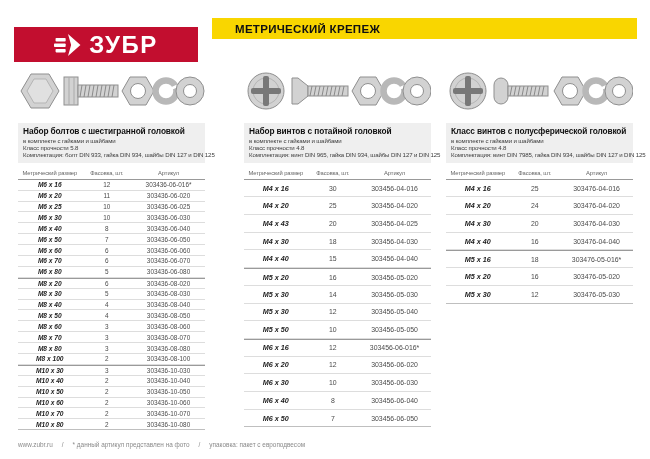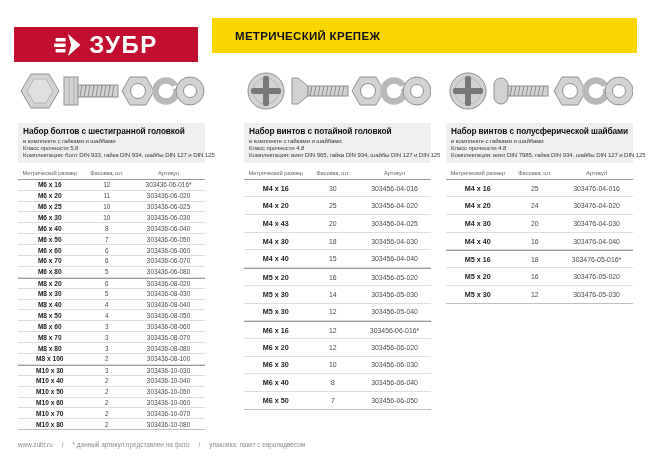--- a/index.html
+++ b/index.html
@@ -8,21 +8,21 @@
     --infobox_gray:#efefef;
   }
   html,body{margin:0;padding:0;background:#fff;}
   .page{position:relative;width:650px;height:459px;background:#fff;overflow:hidden;
         font-family:"Liberation Sans",sans-serif;color:#222;}
 
   
   .banner-red{position:absolute;left:14px;top:27px;width:184px;height:35px;
               background:var(--brand_red);display:flex;align-items:center;justify-content:center;gap:7px;}
   .brand-text{color:#fff;font-size:24px;font-weight:bold;letter-spacing:1.5px;line-height:1;}
-  .banner-yellow{position:absolute;left:212px;top:18px;width:425px;height:35px;
+  .banner-yellow{position:absolute;left:212px;top:18px;width:425px;height:21px;
                  background:var(--brand_yellow);display:flex;align-items:center;}
   .banner-title{font-size:11.5px;font-weight:bold;color:#111;padding-left:23px;letter-spacing:.3px;}
 
   
   .col{position:absolute;top:62px;width:187px;}
   .col1{left:18px;} .col2{left:244px;} .col3{left:446px;}
   .photo{height:58px;display:flex;align-items:center;justify-content:center;}
   .infobox{background:var(--infobox_gray);padding:3px 22px 4px 5px;margin-top:3px;}
   .p-title{font-size:8.3px;font-weight:bold;color:#111;line-height:10.5px;white-space:nowrap;letter-spacing:-.1px;}
   .p-sub{font-size:6.1px;color:#3c3c3c;line-height:7.4px;white-space:nowrap;letter-spacing:-.12px;}
@@ -30,21 +30,21 @@
   
   .thead{display:grid;grid-template-columns:34% 27% 39%;align-items:end;text-align:center;
          height:13px;padding-bottom:3px;border-bottom:1px solid #999;}
   .thead span{font-size:5.8px;color:#666;letter-spacing:-.1px;}
   .trow{display:grid;grid-template-columns:34% 27% 39%;align-items:center;text-align:center;
         border-bottom:1px solid #ddd;box-sizing:border-box;}
   .trow.group-start{border-top:1px solid #9a9a9a;}
   .tbody .trow:last-child{border-bottom-color:#bfbfbf;}
   .loose .trow{height:17.7px;}
   .dense .trow{height:10.9px;}
-  .c-size{font-weight:bold;color:#1c1c1c;}
+  .c-size{font-weight:bold;color:#1c1c1c;font-style:italic;}
   .c-qty,.c-article{color:#4a4a4a;}
   .loose .c-size{font-size:7.2px;} .loose .c-qty,.loose .c-article{font-size:6.9px;}
   .dense .c-size{font-size:6.6px;} .dense .c-qty,.dense .c-article{font-size:6.4px;}
 
   
   .footer{position:absolute;left:18px;top:441px;display:flex;gap:9px;align-items:center;}
   .footer span{font-size:6.4px;color:#8a8a8a;white-space:nowrap;}
 
   svg .metal{fill:#d2d2d2;stroke:#8f8f8f;stroke-width:1;}
   svg .hole{fill:#fff;stroke:#8f8f8f;stroke-width:1;}
@@ -280,20 +280,25 @@
         <div class="trow">
           <span class="c-size">M5 x 30</span>
           <span class="c-qty">14</span>
           <span class="c-article">303456-05-030</span>
         </div>
         <div class="trow">
           <span class="c-size">M5 x 30</span>
           <span class="c-qty">12</span>
           <span class="c-article">303456-05-040</span>
         </div>
+        <div class="trow">
+          <span class="c-size">M5 x 50</span>
+          <span class="c-qty">10</span>
+          <span class="c-article">303456-05-050</span>
+        </div>
         <div class="trow group-start">
           <span class="c-size">M6 x 16</span>
           <span class="c-qty">12</span>
           <span class="c-article">303456-06-016*</span>
         </div>
         <div class="trow">
           <span class="c-size">M6 x 20</span>
           <span class="c-qty">12</span>
           <span class="c-article">303456-06-020</span>
         </div>
@@ -327,21 +332,21 @@
         <path class="thread" d="M66 24 l-2 10 M70 24 l-2 10 M74 24 l-2 10 M78 24 l-2 10 M82 24 l-2 10 M86 24 l-2 10 M90 24 l-2 10 M94 24 l-2 10 M98 24 l-2 10"></path>
         <polygon class="metal" points="116,15 132,15 140,29 132,43 116,43 108,29"></polygon>
         <circle class="hole" cx="124" cy="29" r="7.5"></circle>
         <circle cx="150" cy="29" r="10.5" fill="none" stroke="#b8b8b8" stroke-width="6.5"></circle>
         <line x1="150" y1="29" x2="161" y2="24" stroke="#fff" stroke-width="2.5"></line>
         <circle class="metal" cx="173" cy="29" r="14"></circle>
         <circle class="hole" cx="173" cy="29" r="6.5"></circle>
       </svg>
     </div>
     <div class="infobox">
-      <div class="p-title">Набор винтов с полусферической шайбами</div>
+      <div class="p-title">Класс винтов с полусферической головкой</div>
       <div class="p-sub">в комплекте с гайками и шайбами</div>
       <div class="p-sub">Класс прочности 4.8</div>
       <div class="p-sub">Комплектация: винт DIN 7985, гайка DIN 934, шайбы DIN 127 и DIN 125</div>
     </div>
     <div class="thead">
       <span>Метрический размер</span>
       <span>Фасовка, шт.</span>
       <span>Артикул</span>
     </div>
     <div class="tbody">

